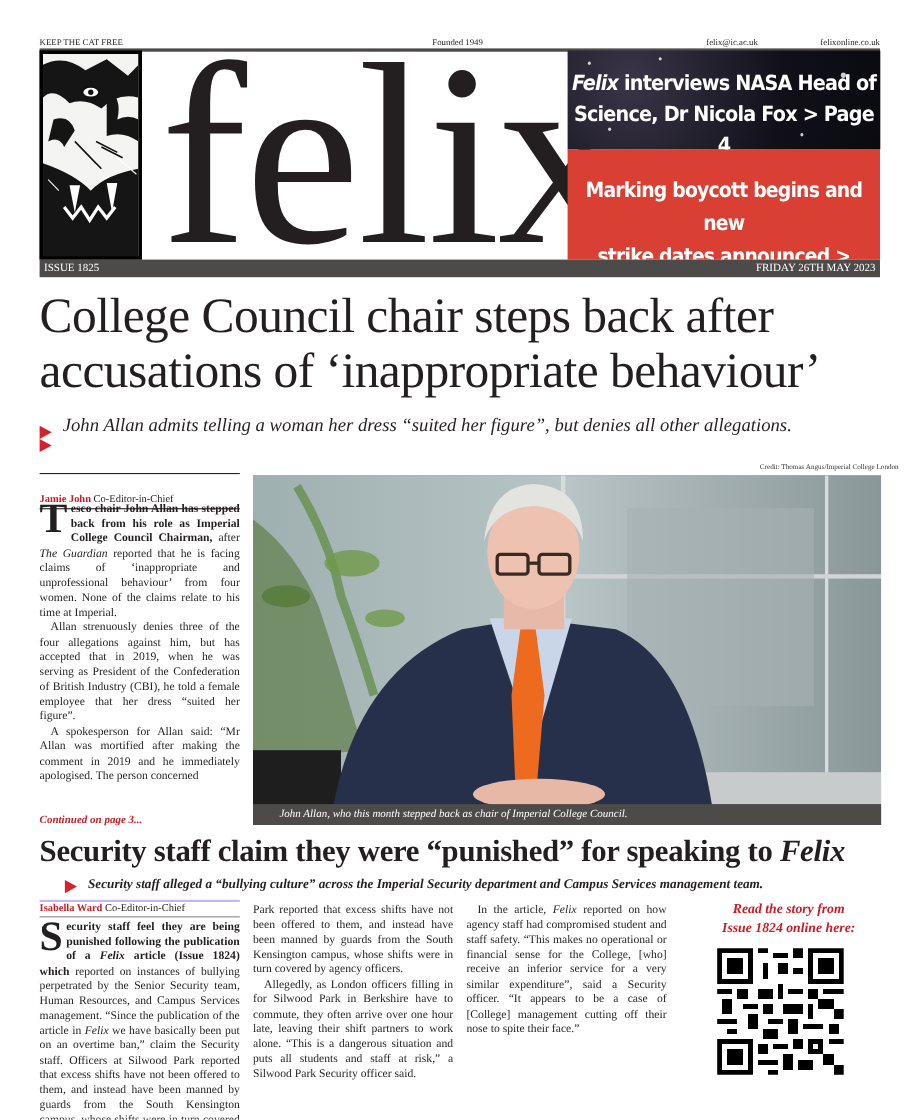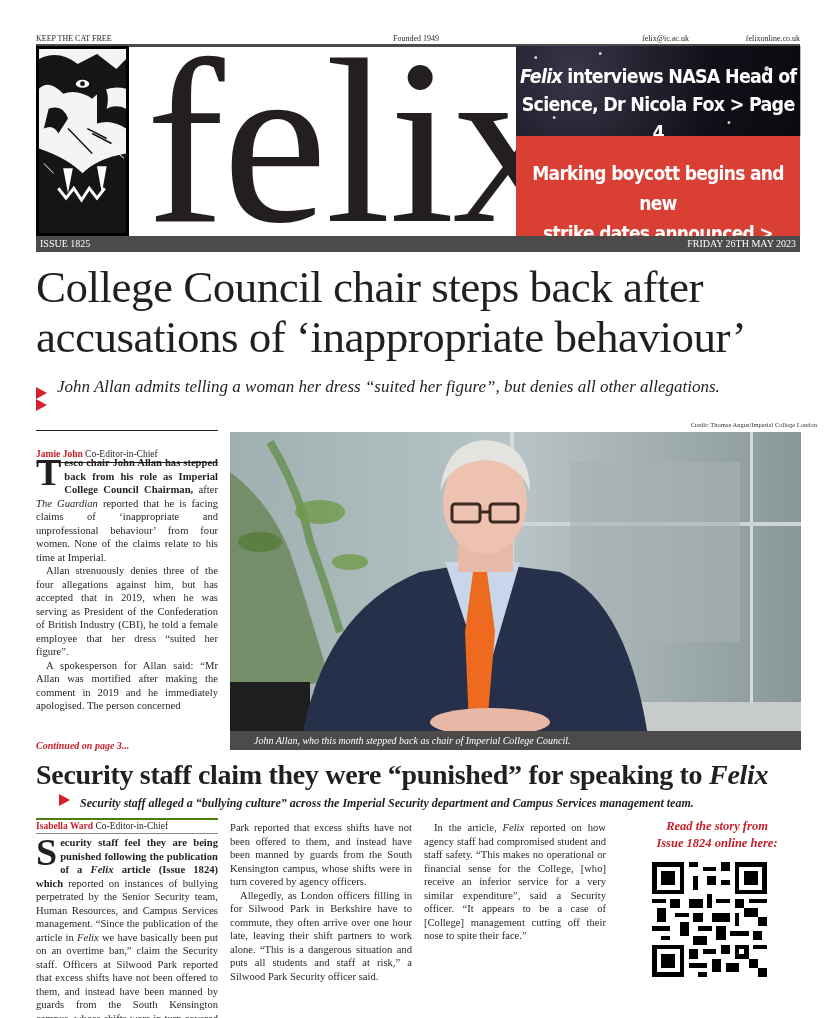--- a/index.html
+++ b/index.html
@@ -39,24 +39,24 @@
   .col b { font-weight: bold; }
 
   .continued { position: absolute; top: 740px; left: 36px; font-size: 10px; font-style: italic; font-weight: bold; color: #c61d27; }
 
   .photo { position: absolute; top: 432px; left: 230px; width: 571px; height: 318px; overflow: hidden; background: #8ea2a8; }
   .photo svg { width: 100%; height: 100%; display: block; }
   .caption { position: absolute; top: 731px; left: 230px; width: 571px; height: 19px; background: #4d4a4a; color: #fff; font-style: italic; font-size: 10px; line-height: 19px; padding-left: 24px; }
 
   .headline2 { position: absolute; top: 758px; left: 36px; width: 780px; font-size: 28px; line-height: 34px; font-weight: bold; letter-spacing: -0.3px; }
   .headline2 i { font-style: italic; }
-  .sub2 { position: absolute; top: 794px; left: 36px; width: 780px; display: flex; align-items: flex-start; font-style: italic; font-weight: bold; font-size: 12px; line-height: 18px; padding-left: 23px; }
+  .sub2 { position: absolute; top: 794px; left: 36px; width: 780px; display: flex; align-items: flex-end; font-style: italic; font-weight: bold; font-size: 12px; line-height: 18px; padding-left: 23px; }
   .sub2 .tri { border-top-width: 6px; border-bottom-width: 6px; border-left-width: 11px; }
 
-  .byline2 { position: absolute; top: 818px; left: 36px; width: 182px; border-top: 2px solid #4d7c0f; border-bottom: 1px solid #8a8888; font-size: 9.5px; padding: 1px 0 2px 0; }
+  .byline2 { position: absolute; top: 818px; left: 36px; width: 182px; border-top: 2px solid #c4b5fd; border-bottom: 1px solid #8a8888; font-size: 9.5px; padding: 1px 0 2px 0; }
 
   .qrtitle { position: absolute; top: 818px; left: 632px; width: 170px; text-align: center; font-style: italic; font-weight: bold; font-size: 12.5px; line-height: 17px; color: #c61d27; }
   .qr { position: absolute; top: 862px; left: 652px; width: 115px; height: 115px; }
   .qr svg { width: 100%; height: 100%; }
 </style>
 </head>
 <body>
 
 <div class="topline">
   <span style="left:0">KEEP THE CAT FREE</span>

